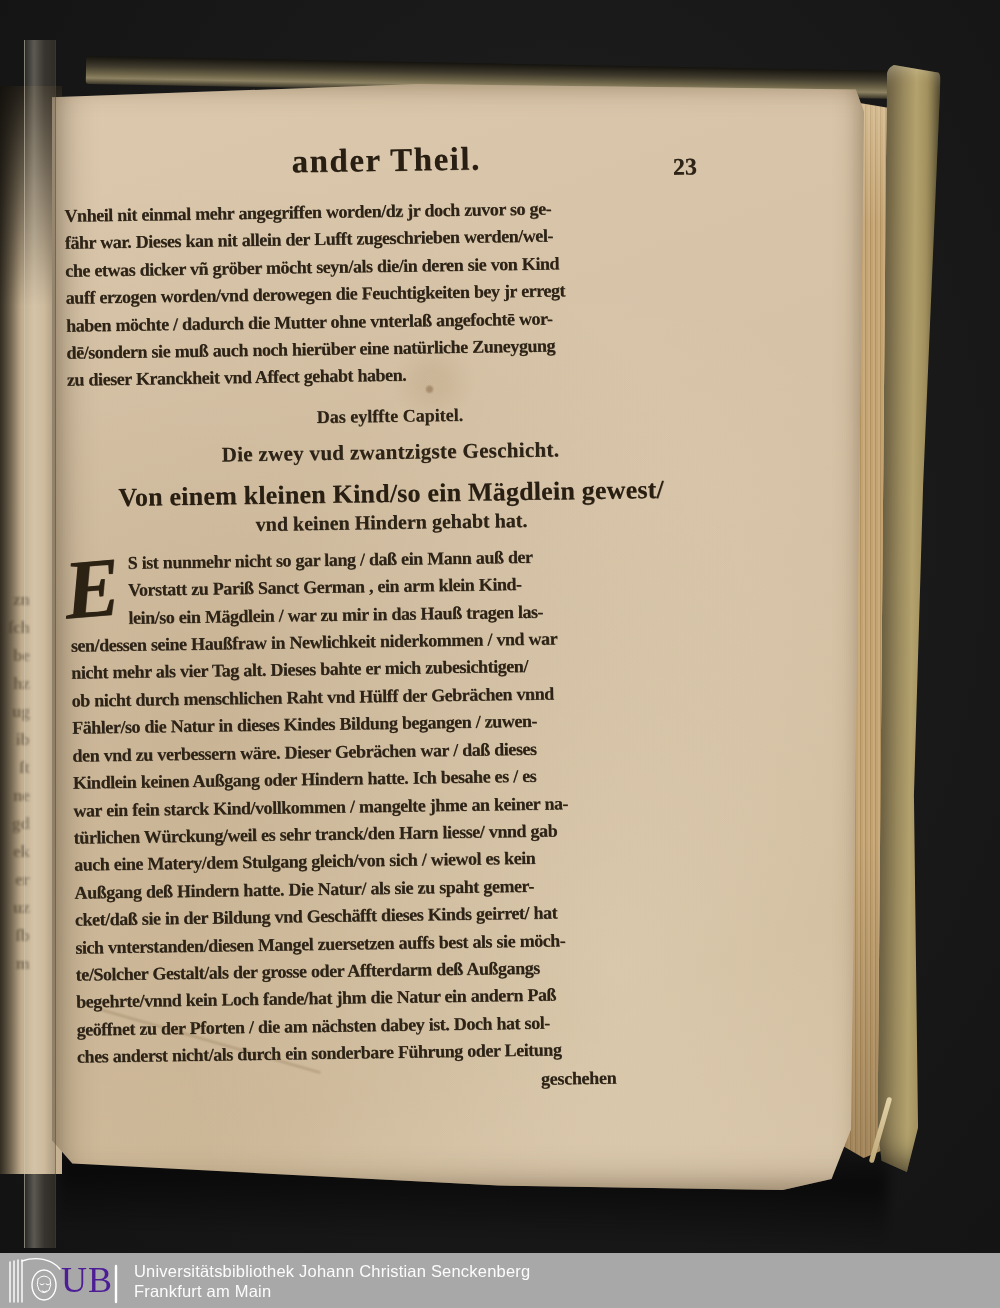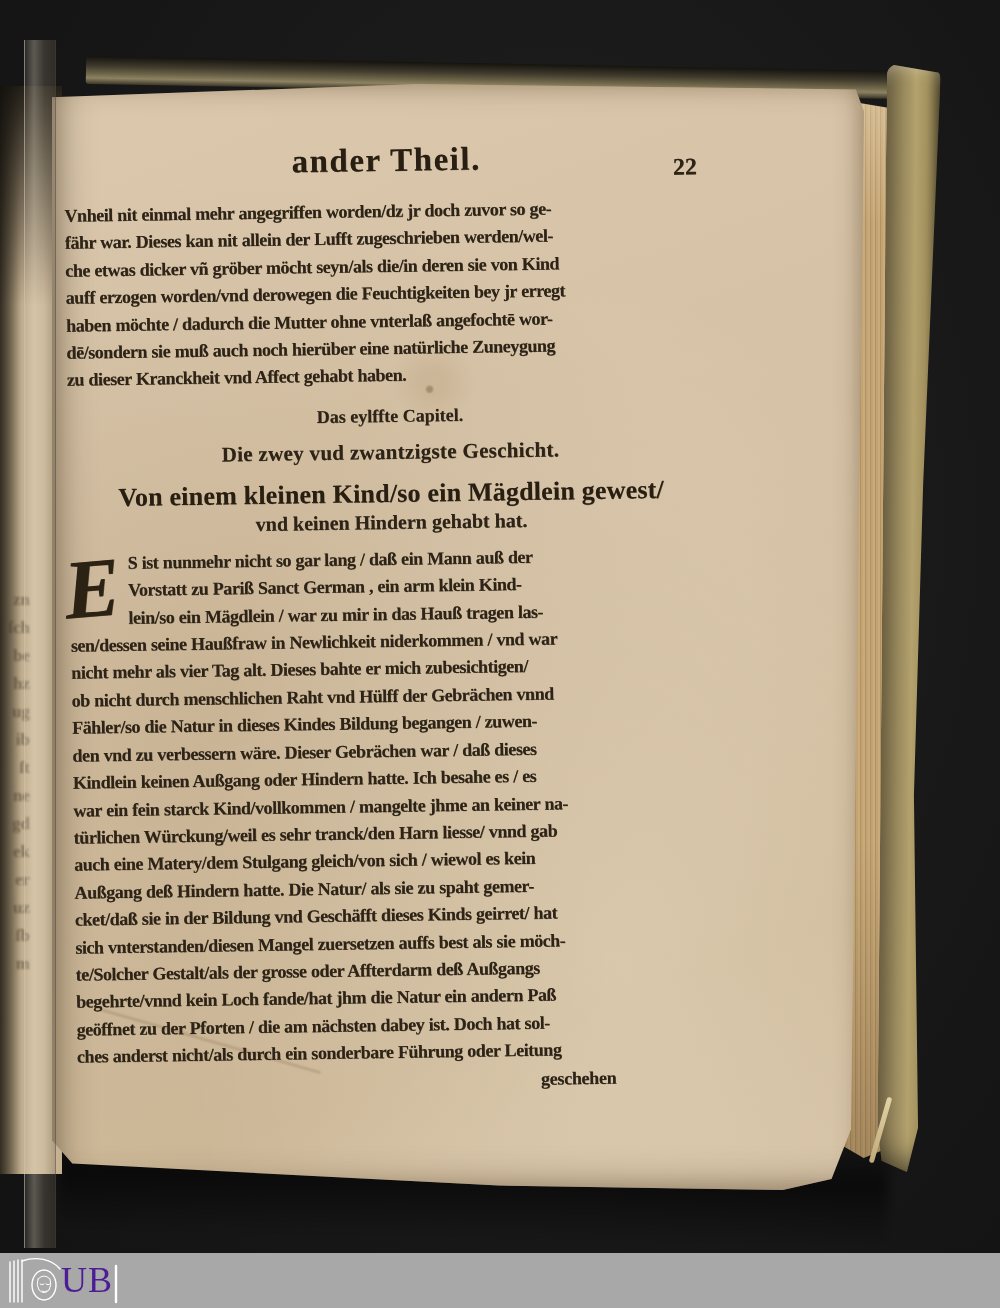--- a/index.html
+++ b/index.html
@@ -145,21 +145,21 @@
 m</div>
   </div>
   <div class="glass-strip"></div>
 
   <div class="page"></div>
   <div class="crease"></div>
 
   <div class="text-block">
     <div class="header-row">
       <div class="running-header">ander Theil.</div>
-      <div class="page-number">22</div>
+      <div class="page-number">23</div>
     </div>
 
     <div class="para">
       <div class="line">Vnheil nit einmal mehr angegriffen worden/dz jr doch zuvor so ge-</div>
       <div class="line">fähr war. Dieses kan nit allein der Lufft zugeschrieben werden/wel-</div>
       <div class="line">che etwas dicker vñ gröber möcht seyn/als die/in deren sie von Kind</div>
       <div class="line">auff erzogen worden/vnd derowegen die Feuchtigkeiten bey jr erregt</div>
       <div class="line">haben möchte / dadurch die Mutter ohne vnterlaß angefochtē wor-</div>
       <div class="line">dē/sondern sie muß auch noch hierüber eine natürliche Zuneygung</div>
       <div class="line">zu dieser Kranckheit vnd Affect gehabt haben.</div>
@@ -206,13 +206,17 @@
         <line x1="16" y1="3" x2="16" y2="45"></line>
         <path d="M16,4 C30,-1 46,2 54,12"></path>
         <ellipse cx="38" cy="28" rx="12" ry="15"></ellipse>
         <path d="M32,22 q6,-6 12,0 q2,6 -1,11 q-5,5 -10,0 q-3,-5 -1,-11" stroke-width="1"></path>
         <path d="M34,27 q2,2 4,0 M40,27 q2,2 4,0 M36,34 q2,2 5,0" stroke-width="1"></path>
         <line x1="110" y1="9" x2="110" y2="45" stroke-width="2.4"></line>
       </g>
     </svg>
     <div class="ub">UB</div>
   </div>
+  <div class="footer-text">
+    <div>Universitätsbibliothek Johann Christian Senckenberg</div>
+    <div>Frankfurt am Main</div>
+  </div>
 </div>
 
 </body></html>

